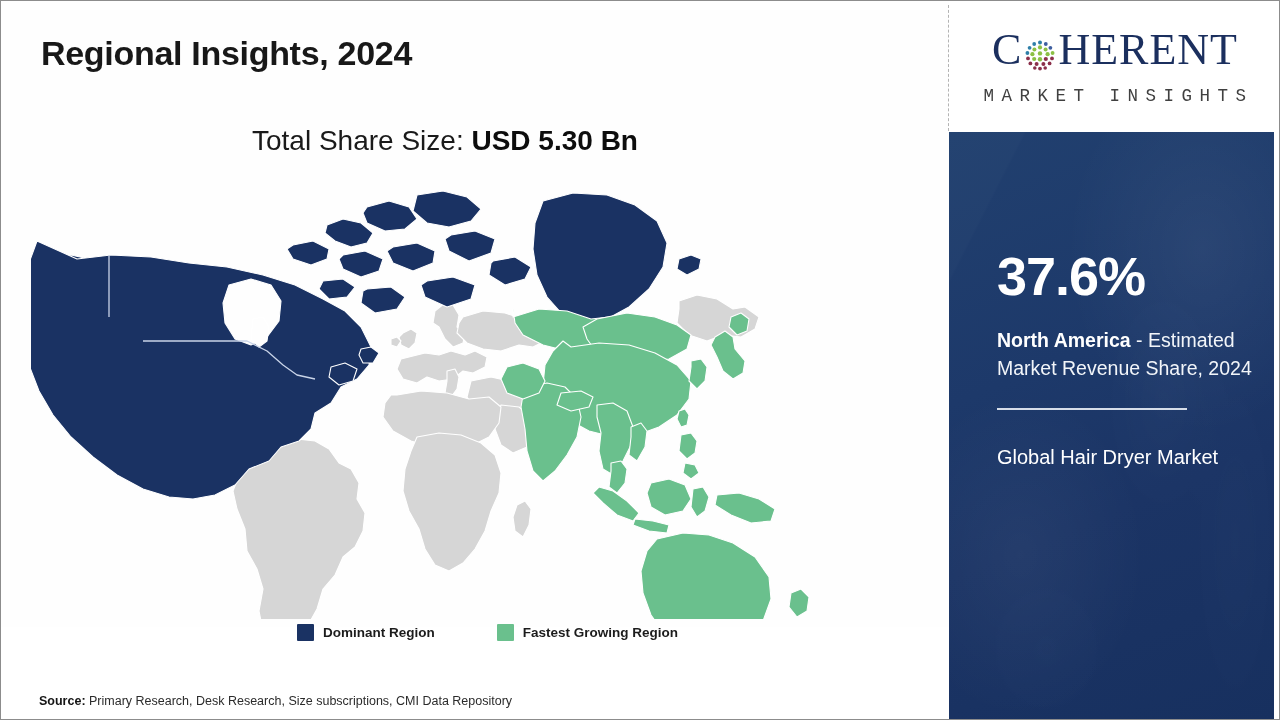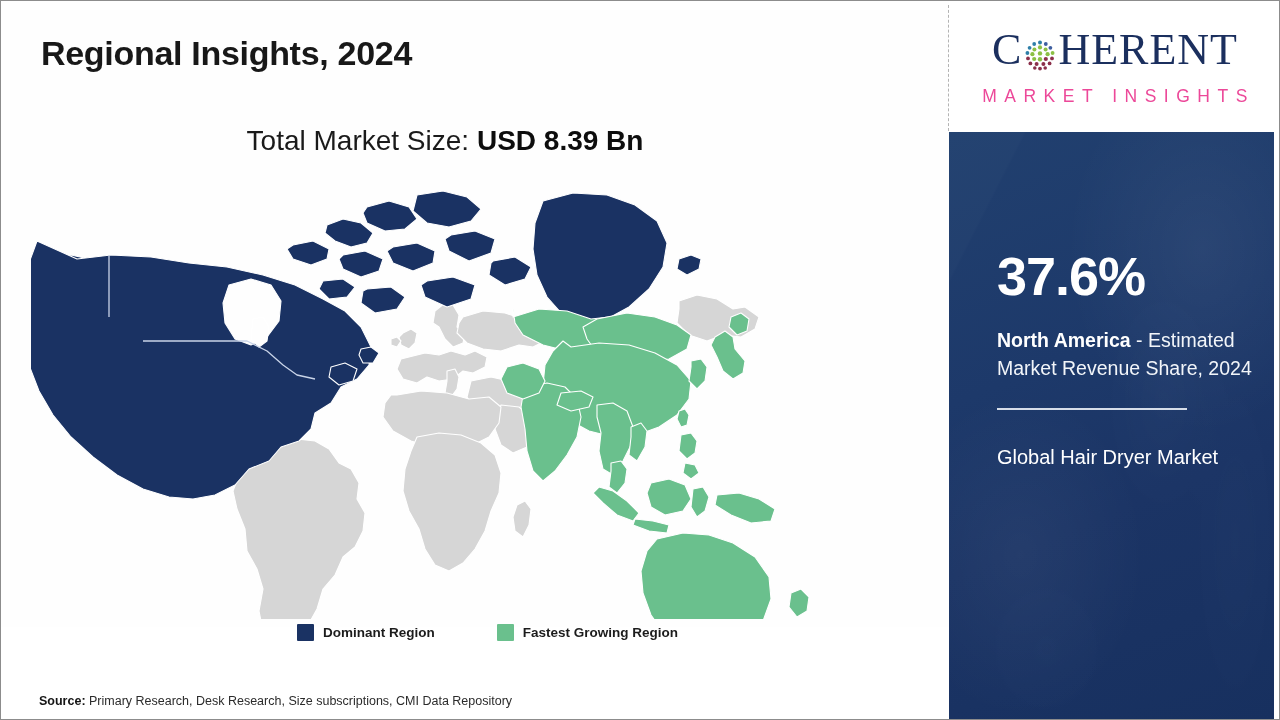--- a/index.html
+++ b/index.html
@@ -75,22 +75,22 @@
     display:flex;align-items:center;justify-content:center;
     font-family:"Liberation Serif", serif;
     font-size:44px;color:#1b2f5e;font-weight:400;
     letter-spacing:1px;line-height:1;
   }
   .logo-globe{
     display:inline-block;width:34px;height:34px;margin:0 1px;
     position:relative;top:3px;
   }
   .logo-sub{
-    font-family:Liberation Sans, sans-serif;
-    font-size:17.5px;color:#ec4899;letter-spacing:7.5px;
+    font-family:Liberation Mono, monospace;
+    font-size:17.5px;color:#404040;letter-spacing:7.5px;
     margin-top:14px;padding-left:7px;white-space:nowrap;
   }
 
   .right-panel{
     position:absolute;left:948px;top:131px;width:325px;height:587px;
     background:
       radial-gradient(ellipse 60% 45% at 78% 20%, rgba(255,255,255,.055), rgba(255,255,255,0) 70%),
       radial-gradient(ellipse 55% 40% at 22% 72%, rgba(255,255,255,.045), rgba(255,255,255,0) 70%),
       linear-gradient(158deg,#21406f 0%,#1d396a 38%,#1b3465 62%,#17305f 100%);
     overflow:hidden;
@@ -126,21 +126,21 @@
 </head>
 <body>
 
 <div class="slide">
 
   <div class="left-pane">
 
     <div class="page-title">Regional Insights, 2024</div>
 
     <div class="market-size">
-      <span class="label">Total Market Size: </span><span class="value">USD 8.39 Bn</span>
+      <span class="label">Total Share Size: </span><span class="value">USD 5.30 Bn</span>
     </div>
 
     <div class="map-wrap">
       <svg viewBox="0 0 820 430" xmlns="http://www.w3.org/2000/svg">
         <g stroke="#ffffff" stroke-width="1.1" stroke-linejoin="round">
 
           <g fill="#d6d6d6">
 
             <path d="M148 205 l22 4 14 10 10 14 -2 12 10 6 14 -2 10 8 16 2 8 10 -4 8 -12 2 -10 10 -14 -2 -8 -12 -14 -6 -10 -14 -14 -10 -12 -18 -4 -14z"></path>
 

